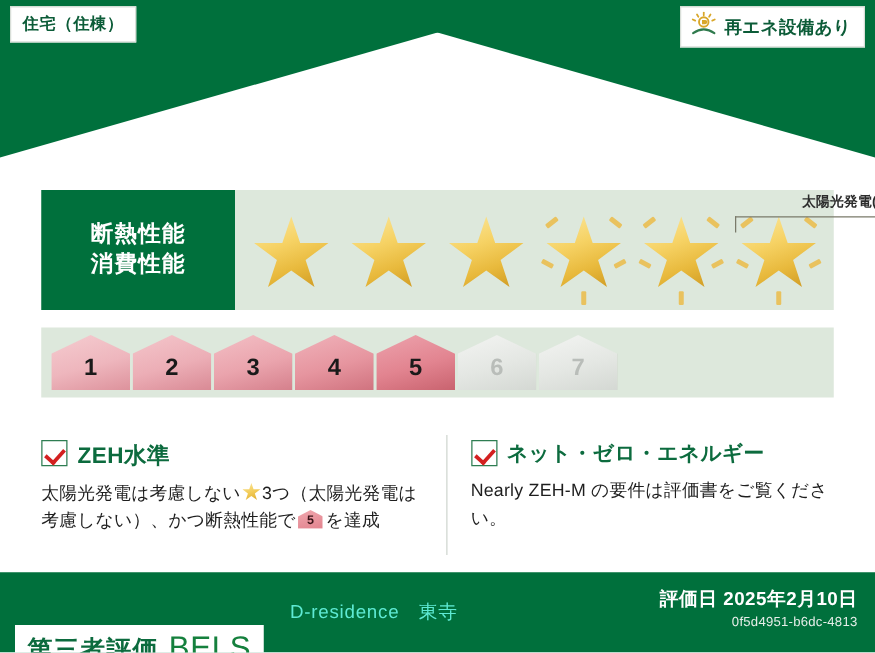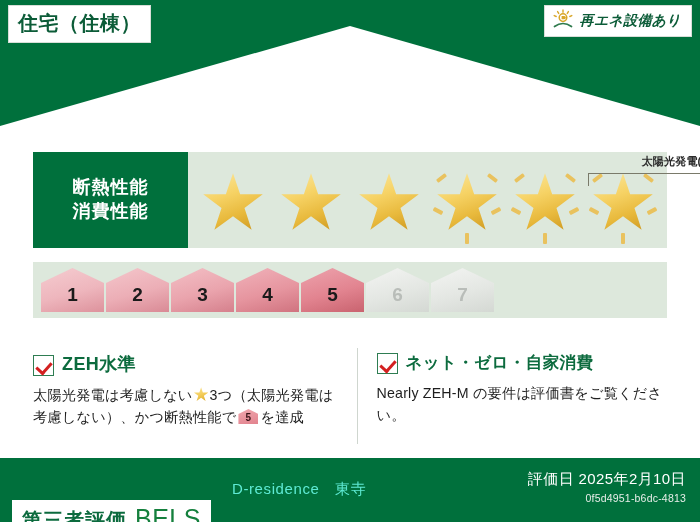--- a/index.html
+++ b/index.html
@@ -22,36 +22,35 @@
     clip-path: polygon(0 126px, 350px 26px, 700px 126px, 700px 458px, 0 458px);
   }
 
   
   .type-tag {
     position: absolute;
     left: 8px; top: 5px;
     background: #ffffff;
     border: 1px solid #d8ded8;
     padding: 4px 9px 5px 9px;
-    font-size: 20px; font-weight: bold;
+    font-size: 13px; font-weight: bold;
     color: #0c5c38;
     letter-spacing: .5px;
     z-index: 6;
   }
 
   
   .re-badge {
     position: absolute;
     right: 8px; top: 5px;
     background: #ffffff;
     border: 1px solid #d8ded8;
     padding: 3px 10px 3px 7px;
     display: flex; align-items: center; gap: 6px;
     z-index: 6;
-    font-style: italic;
   }
   .re-badge .txt {
     font-size: 14px; font-weight: bold; color: #0c5c38; letter-spacing: .3px;
   }
 
   
   .title-wrap {
     position: absolute; left: 0; right: 0; top: 63px;
     text-align: center; z-index: 5;
   }
@@ -168,21 +167,21 @@
     position: absolute; left: 0; right: 0; top: 340px; height: 112px;
     display: flex; z-index: 5;
   }
   .info-col { flex: 1; padding: 12px 18px 0 33px; position: relative; }
   .info-col.right { padding-left: 20px; }
   .info-col.right:before {
     content: ""; position: absolute; left: 0; top: 8px; bottom: 8px;
     width: 1px; background: #cfd6cf;
   }
   .info-head {
-    display: flex; align-items: flex-end; gap: 8px;
+    display: flex; align-items: flex-start; gap: 8px;
   }
   .chk {
     width: 21px; height: 21px; flex: 0 0 21px;
     border: 1.5px solid #2e7d52;
     background: #fff;
     position: relative;
   }
   .chk:after {
     content: "";
     position: absolute; left: 5px; top: 3px;
@@ -243,21 +242,21 @@
     font-size: 25px; font-weight: normal; color: #15803d;
     letter-spacing: .5px;
   }
   .bldg-name {
     position: absolute; left: 232px; top: 20px;
     font-size: 15px; color: #5eead4; letter-spacing: .6px;
   }
   .footer-right {
     position: absolute; right: 14px; top: 10px; text-align: right;
   }
-  .eval-date { font-size: 15px; font-weight: normal; color: #ffffff; letter-spacing: .4px; }
+  .eval-date { font-size: 15px; font-weight: bold; color: #ffffff; letter-spacing: .4px; }
   .eval-id   { font-size: 10.5px; color: #e6eee9; margin-top: 3px; letter-spacing: .2px; }
 </style>
 </head>
 <body>
 
 <div id="label">
 
   <div class="roof"></div>
 
   <div class="type-tag">住宅（住棟）</div>
@@ -363,21 +362,21 @@
       <div class="info-head">
         <span class="chk"></span>
         <span class="info-title">ZEH水準</span>
       </div>
       <div class="info-text"><span>太陽光発電は考慮しない</span><span class="inline-star"></span><span>3つ（太陽光発電は考慮しない）、かつ断熱性能で</span><span class="inline-house"><i>5</i></span><span>を達成</span></div>
     </div>
 
     <div class="info-col right">
       <div class="info-head">
         <span class="chk"></span>
-        <span class="info-title small">ネット・ゼロ・自家消費</span>
+        <span class="info-title small">ネット・ゼロ・エネルギー</span>
       </div>
       <div class="info-text">Nearly ZEH-M の要件は評価書をご覧ください。</div>
     </div>
 
   </div>
 
   <div class="footer">
     <div class="bels-chip">
       <span class="j">第三者評価</span>
       <span class="b">BELS</span>

